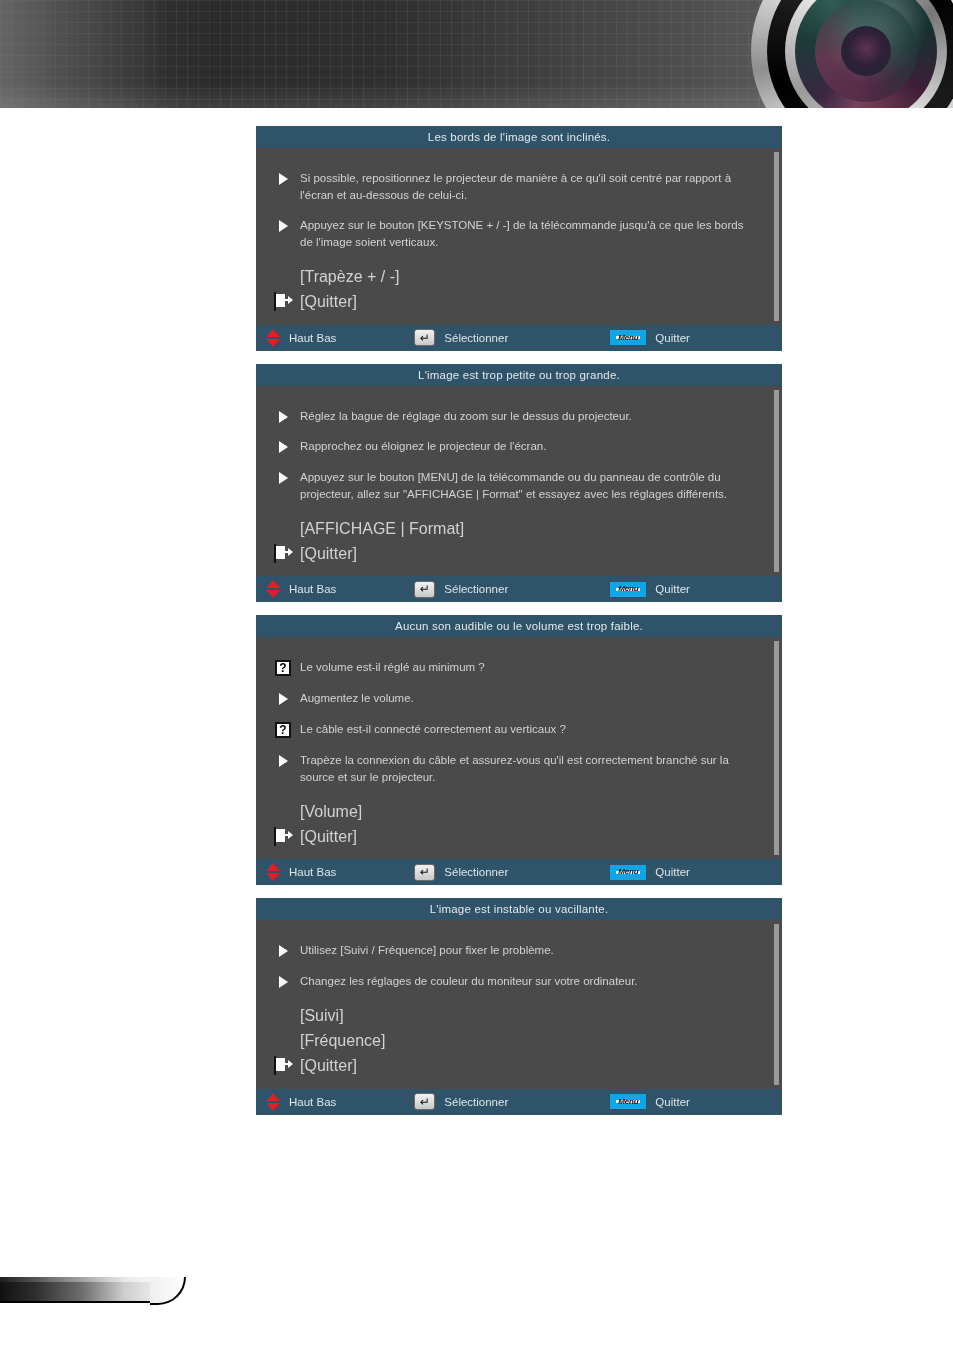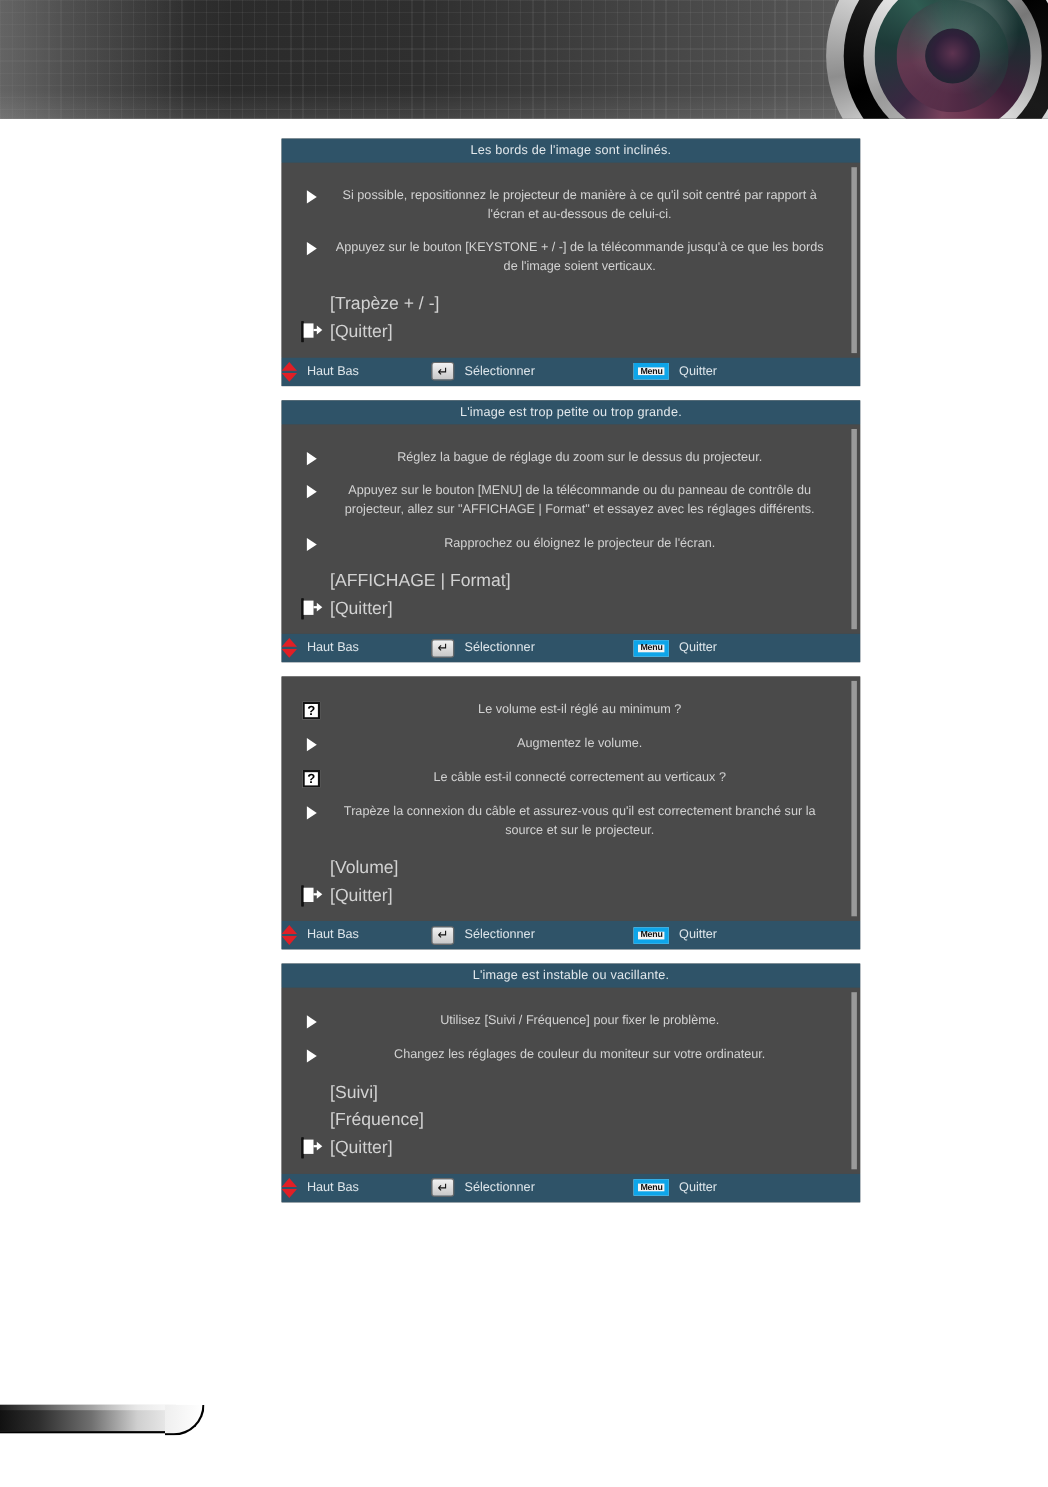--- a/index.html
+++ b/index.html
@@ -118,21 +118,21 @@
   }
   .qmark {
     display:flex; align-items:center; justify-content:center;
     width:16px; height:16px; margin-left:5px;
     background:#ffffff; border:2px solid #111;
     color:#000; font-size:12px; font-weight:bold; line-height:1;
     font-family:"Liberation Sans", sans-serif;
   }
   .item-text {
     color:#d2d2d2; font-size:11.5px; line-height:1.45;
-    flex:1; padding-right:10px;text-align:center;
+    flex:1; padding-right:10px;
   }
 
   .refs { margin-top:6px; }
   .ref-row { display:flex; align-items:center; min-height:25px; }
   .ref-col { width:30px; flex:0 0 30px; }
   .ref-text { color:#d2d2d2; font-size:16px; }
 
   
   .exit-icon {
     position:relative; width:17px; height:15px; margin-left:4px;
@@ -145,21 +145,21 @@
     position:absolute; left:10px; top:6px; width:5px; height:2px; background:#fff;
   }
   .exit-icon .arrow-head {
     position:absolute; left:13px; top:3px; width:0; height:0;
     border-left:5px solid #fff; border-top:4px solid transparent; border-bottom:4px solid transparent;
   }
 
   
   .panel-footer {
     display:flex; height:26px;
-    background:#2f5368; 
+    background:#2f5368; padding-left:10px;gap:12px;
   }
   .foot-group { display:flex; align-items:center; }
   .foot-label { color:#dde5ea; font-size:11.5px; margin-left:9px; }
 
   .ud-arrow { position:relative; width:14px; height:18px; }
   .ud-arrow .up {
     position:absolute; left:0; top:0; width:0; height:0;
     border-bottom:8px solid #e01f26; border-left:7px solid transparent; border-right:7px solid transparent;
   }
   .ud-arrow .dn {
@@ -170,23 +170,23 @@
   .enter-key {
     width:21px; height:17px; border-radius:3px;
     background:linear-gradient(to bottom,#f2f2f2,#c8c8c8);
     border:1px solid #6a6a6a; color:#101010;
     display:flex; align-items:center; justify-content:center;
     font-size:12px; line-height:1;
   }
 
   .menu-key {
     min-width:24px; height:15px; padding:0 2px;
-    background:#f4f4f4; border:4px solid #0ea5e9; color:#111;
+    background:#f4f4f4; border:6px solid #0ea5e9; color:#111;
     display:flex; align-items:center; justify-content:center;
-    font-size:8px; font-weight:bold; line-height:1; letter-spacing:-.2px;
+    font-size:8px; font-weight:bold; line-height:1; letter-spacing:-.2px;font-style:italic;
   }
 
   .gap-sel { margin-left:66px; }
   .gap-quit { margin-left:90px; }
 </style>
 </head>
 <body>
 
 <div class="page">
 
@@ -254,27 +254,27 @@
           <div class="item">
             <div class="bullet-col">
               <span class="tri"></span>
             </div>
             <div class="item-text">Réglez la bague de réglage du zoom sur le dessus du projecteur.</div>
           </div>
           <div class="item">
             <div class="bullet-col">
               <span class="tri"></span>
             </div>
+            <div class="item-text">Rapprochez ou éloignez le projecteur de l'écran.</div>
+          </div>
+          <div class="item">
+            <div class="bullet-col">
+              <span class="tri"></span>
+            </div>
             <div class="item-text">Appuyez sur le bouton [MENU] de la télécommande ou du panneau de contrôle du projecteur, allez sur "AFFICHAGE | Format" et essayez avec les réglages différents.</div>
-          </div>
-          <div class="item">
-            <div class="bullet-col">
-              <span class="tri"></span>
-            </div>
-            <div class="item-text">Rapprochez ou éloignez le projecteur de l'écran.</div>
           </div>
           <div class="refs">
             <div class="ref-row">
               <div class="ref-col"></div>
               <div class="ref-text">[AFFICHAGE | Format]</div>
             </div>
             <div class="ref-row">
               <div class="ref-col"><span class="exit-icon"><span class="door"></span><span class="arrow-stem"></span><span class="arrow-head"></span></span></div>
               <div class="ref-text">[Quitter]</div>
             </div>
@@ -292,20 +292,21 @@
             <div class="enter-key">↵</div>
             <span class="foot-label">Sélectionner</span>
           </div>
           <div class="foot-group gap-quit">
             <div class="menu-key">Menu</div>
             <span class="foot-label">Quitter</span>
           </div>
         </div>
       </div>
       <div class="panel">
+        <div class="panel-header">Aucun son audible ou le volume est trop faible.</div>
         <div class="panel-body">
           <div class="scroll-track"></div>
           <div class="item">
             <div class="bullet-col">
               <span class="qmark">?</span>
             </div>
             <div class="item-text">Le volume est-il réglé au minimum ?</div>
           </div>
           <div class="item">
             <div class="bullet-col">

